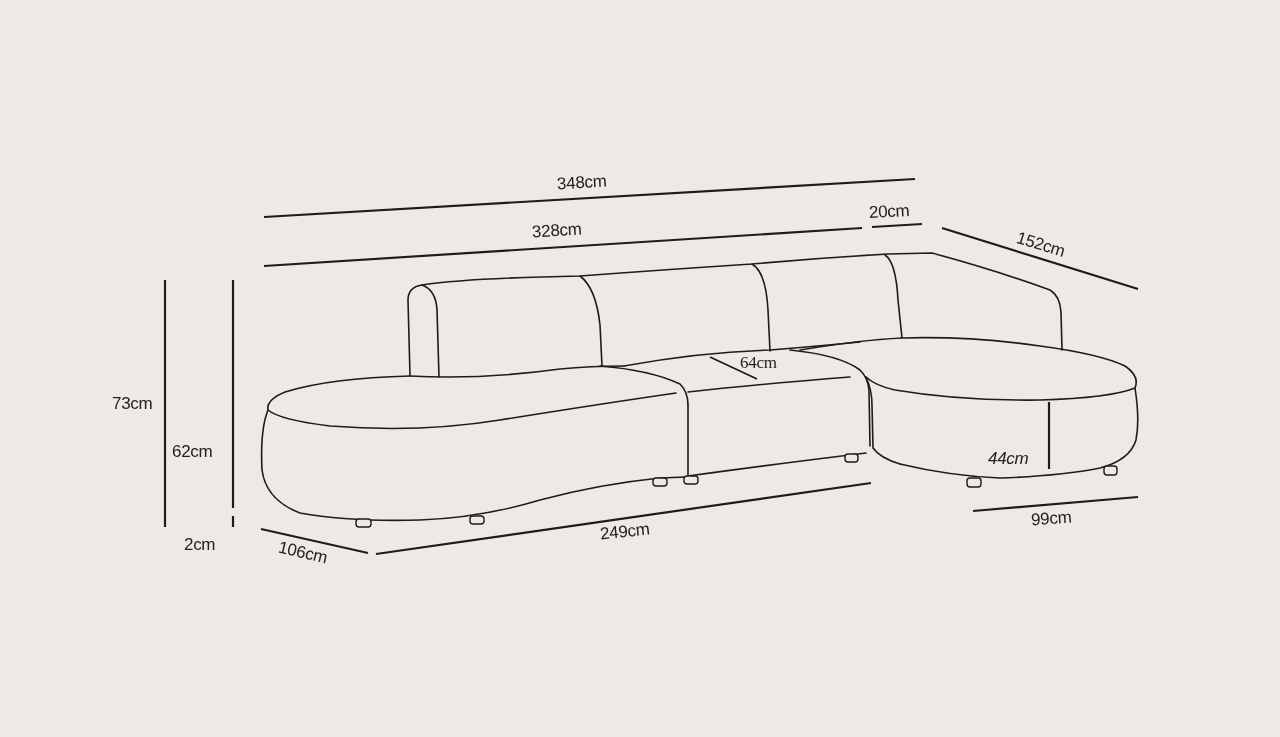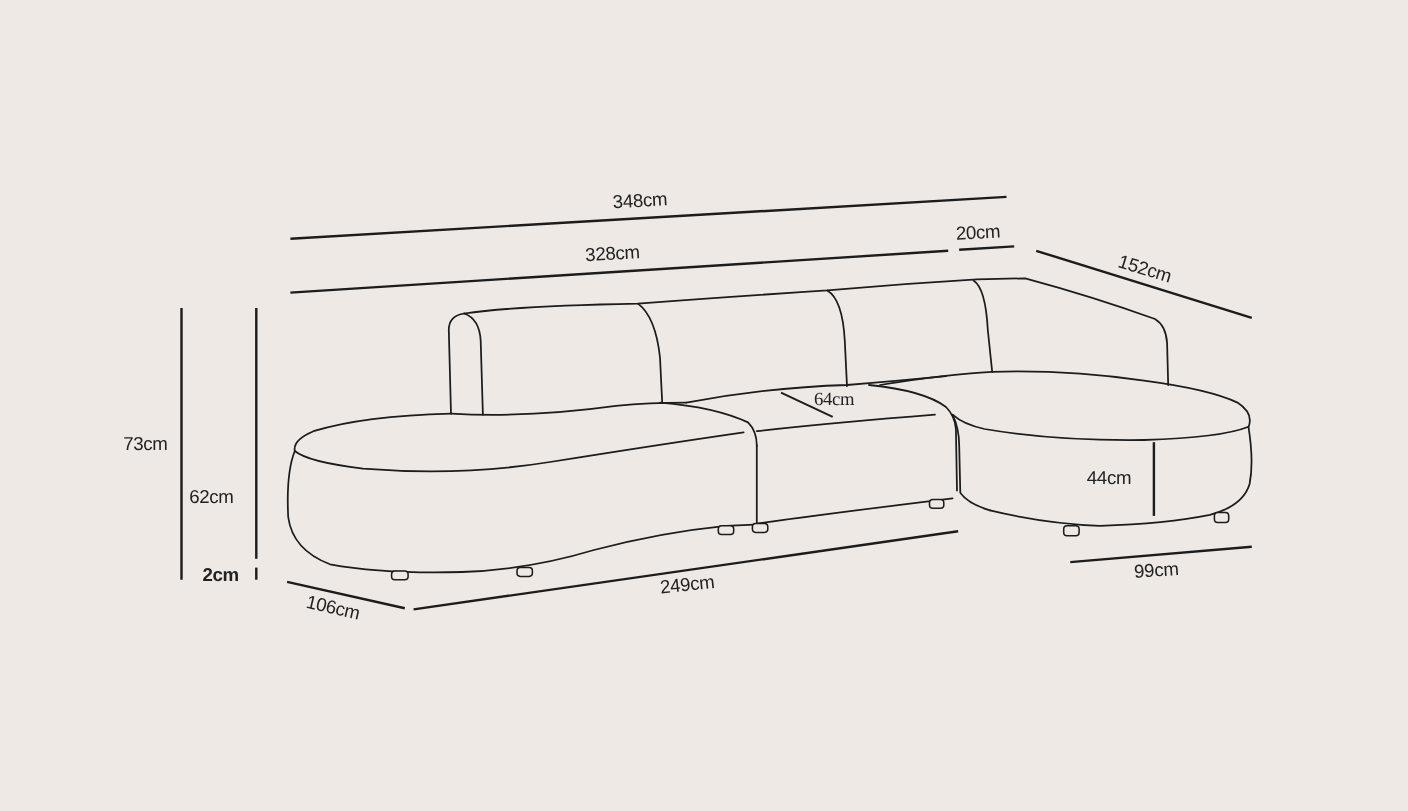--- a/index.html
+++ b/index.html
@@ -125,19 +125,19 @@
       <rect class="foot" x="1104" y="466" width="13" height="9" rx="3"></rect>
     </g>
   </svg>
 
   <div class="label" style="left:557px; top:174px; transform:rotate(-3.3deg);">348cm</div>
   <div class="label" style="left:532px; top:222px; transform:rotate(-3.3deg);">328cm</div>
   <div class="label" style="left:869px; top:203px; transform:rotate(-3deg);">20cm</div>
   <div class="label" style="left:1016px; top:236px; transform:rotate(17deg);">152cm</div>
   <div class="label" style="left:112px; top:395px;">73cm</div>
   <div class="label" style="left:172px; top:395px;margin-top:48px;">62cm</div>
-  <div class="label" style="left:184px; top:514px;font-weight:bold;">2cm</div>
+  <div class="label" style="left:184px; top:536px;">2cm</div>
   <div class="label" style="left:740px; top:354px;font-family:Liberation Serif, serif;">64cm</div>
-  <div class="label" style="left:988px; top:426px;">44cm</div>
+  <div class="label" style="left:988px; top:450px;font-style:italic;">44cm</div>
   <div class="label" style="left:600px; top:523px; transform:rotate(-6deg);">249cm</div>
   <div class="label" style="left:278px; top:544px; transform:rotate(13deg);">106cm</div>
   <div class="label" style="left:1031px; top:510px; transform:rotate(-4deg);">99cm</div>
 </div>
 
 </body></html>

